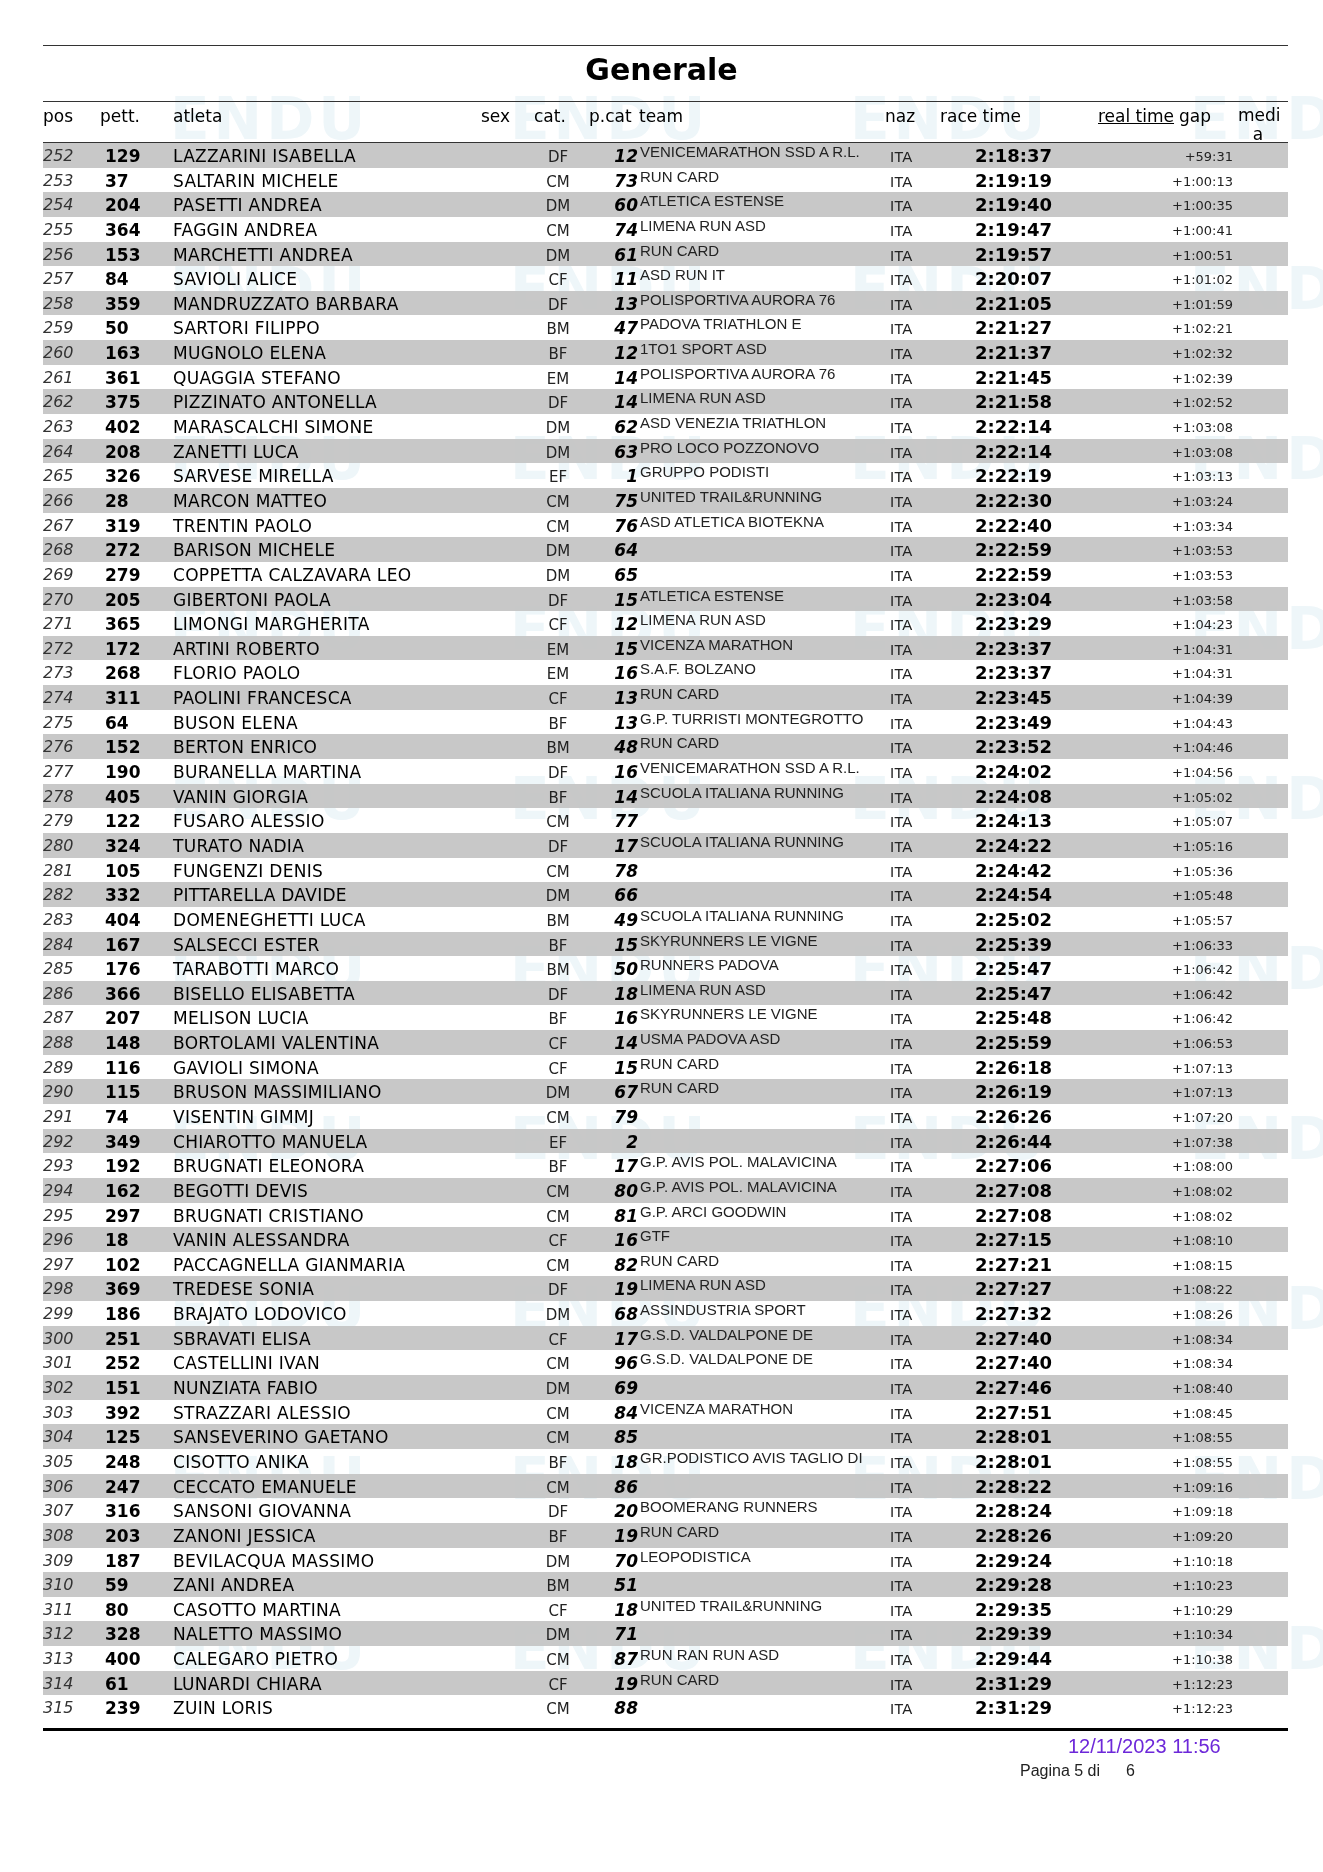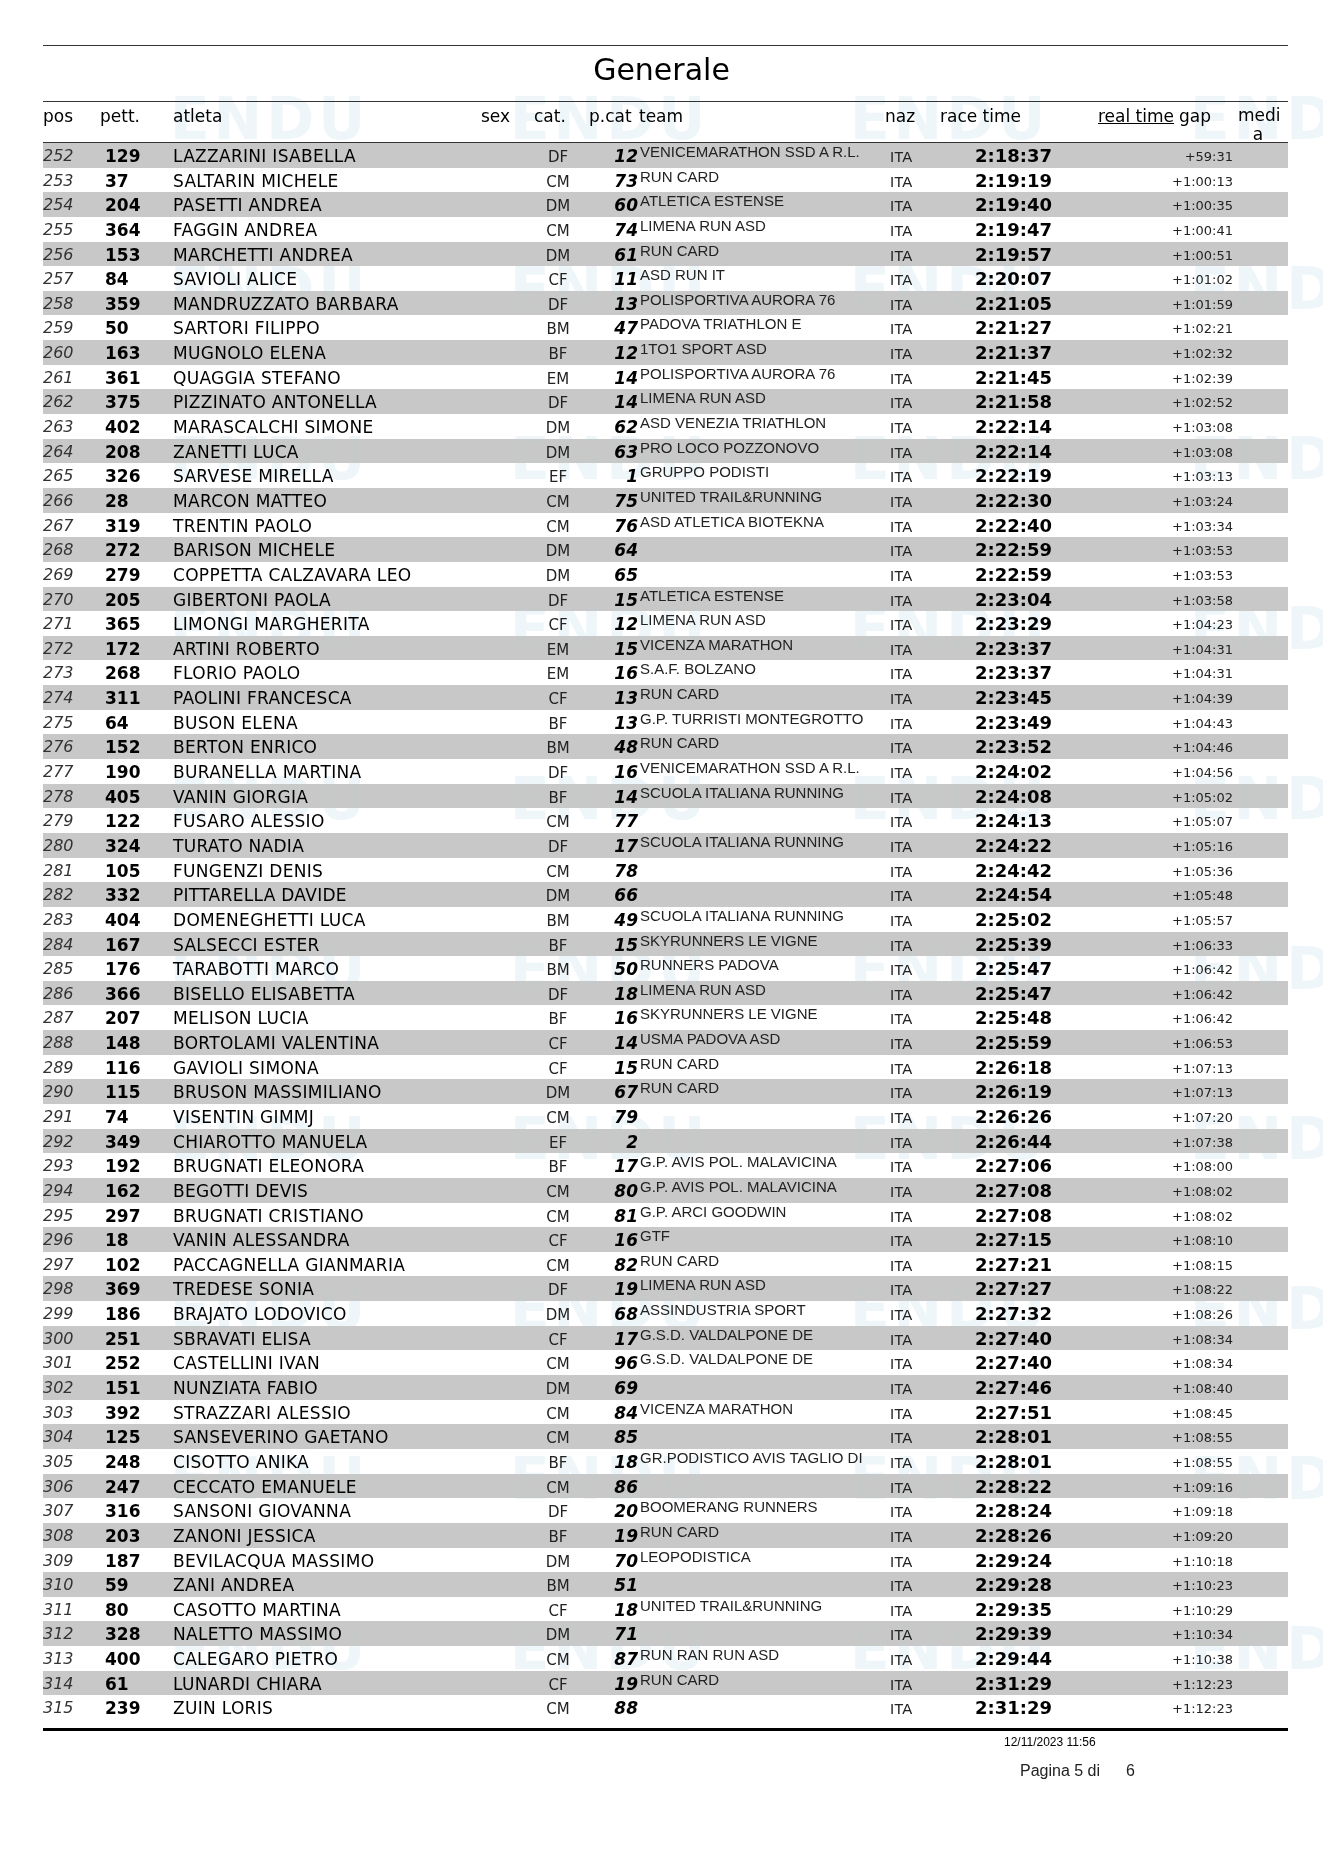--- a/index.html
+++ b/index.html
@@ -1,40 +1,40 @@
 <!DOCTYPE html>
 <html><head>
 <meta charset="utf-8">
 <style>
   html, body { margin: 0; padding: 0; background: #ffffff; }
   body { width: 1323px; height: 1872px; position: relative; overflow: hidden; font-family: "DejaVu Sans", sans-serif; color: #000; }
   .page { position: absolute; left: 0; top: 0; width: 1323px; height: 1872px; }
   .watermark { position: absolute; font-family: "DejaVu Sans", sans-serif; font-weight: bold; font-size: 58px; color: #eef6f9; letter-spacing: 4px; pointer-events: none; z-index: 0; }
   .top-rule { position: absolute; left: 43px; top: 45px; width: 1245px; height: 1px; background: #333; }
-  .title { position: absolute; left: 0; top: 52px; width: 1323px; text-align: center; font-weight: normal; font-size: 30px; }
+  .title { position: absolute; left: 0; top: 52px; width: 1323px; text-align: center; font-weight: bold; font-size: 30px; }
   .head-rule { position: absolute; left: 43px; top: 101px; width: 1245px; height: 1px; background: #333; }
   .header { position: absolute; left: 43px; top: 104px; width: 1245px; height: 40px; font-size: 17px; z-index: 2; }
   .header span { position: absolute; top: 2px; white-space: nowrap; }
   .header-rule { position: absolute; left: 43px; top: 142px; width: 1245px; height: 1px; background: #333; z-index: 2;}
   .rows { position: absolute; left: 43px; top: 143px; width: 1245px; z-index: 1; }
   .row { position: relative; height: 24.65px; width: 1245px; }
   .row.shaded { background: rgba(195,195,195,0.92); }
   .row span { position: absolute; white-space: nowrap; top: 3px; }
   .c-pos { left: 0; font-style: italic; font-size: 16px; color: #333; font-family: "DejaVu Sans", sans-serif; font-weight: 300; }
   .c-pett { left: 62px; font-weight: bold; font-size: 17px; }
   .c-atleta { left: 130px; font-size: 17px; letter-spacing: 0.3px; }
   .c-cat { left: 490px; width: 50px; text-align: center; font-size: 15px; color: #222; top: 5px !important; }
   .c-pcat { left: 555px; width: 40px; text-align: right; font-weight: bold; font-style: italic; font-size: 17px; }
   .c-team { left: 597px; font-size: 15px; color: #222; top: 0px !important; font-family: "Liberation Sans", sans-serif; }
   .c-naz { left: 847px; font-size: 15px; color: #222; top: 5px !important; font-family: "Liberation Sans", sans-serif; }
   .c-race { left: 932px; font-weight: bold; font-size: 18px; top: 2px !important; }
   .c-gap { left: 1110px; width: 80px; text-align: right; font-size: 13px; color: #222; top: 6px !important; }
   .foot-rule { position: absolute; left: 43px; top: 1728px; width: 1245px; height: 3px; background: #000; }
   .foot-left { position: absolute; left: 43px; top: 1734px; font-size: 17px; line-height: 22px; }
-  .foot-date { position: absolute; left: 1004px; top: 1735px; font-size: 12px; color: #000000; font-family: "Liberation Sans", sans-serif; }
+  .foot-date { position: absolute; left: 1068px; top: 1735px; font-size: 20px; color: #6d28d9; font-family: "Liberation Sans", sans-serif; }
   .foot-page { position: absolute; left: 1020px; top: 1762px; font-size: 16px; color: #222; font-family: "Liberation Sans", sans-serif; }
   .foot-page .total { margin-left: 26px; }
 </style>
 </head>
 <body>
 
 <div class="page">
 
   <div id="watermarks">
       <div class="watermark" style="left: 170px; top: 85px;">ENDU</div>

